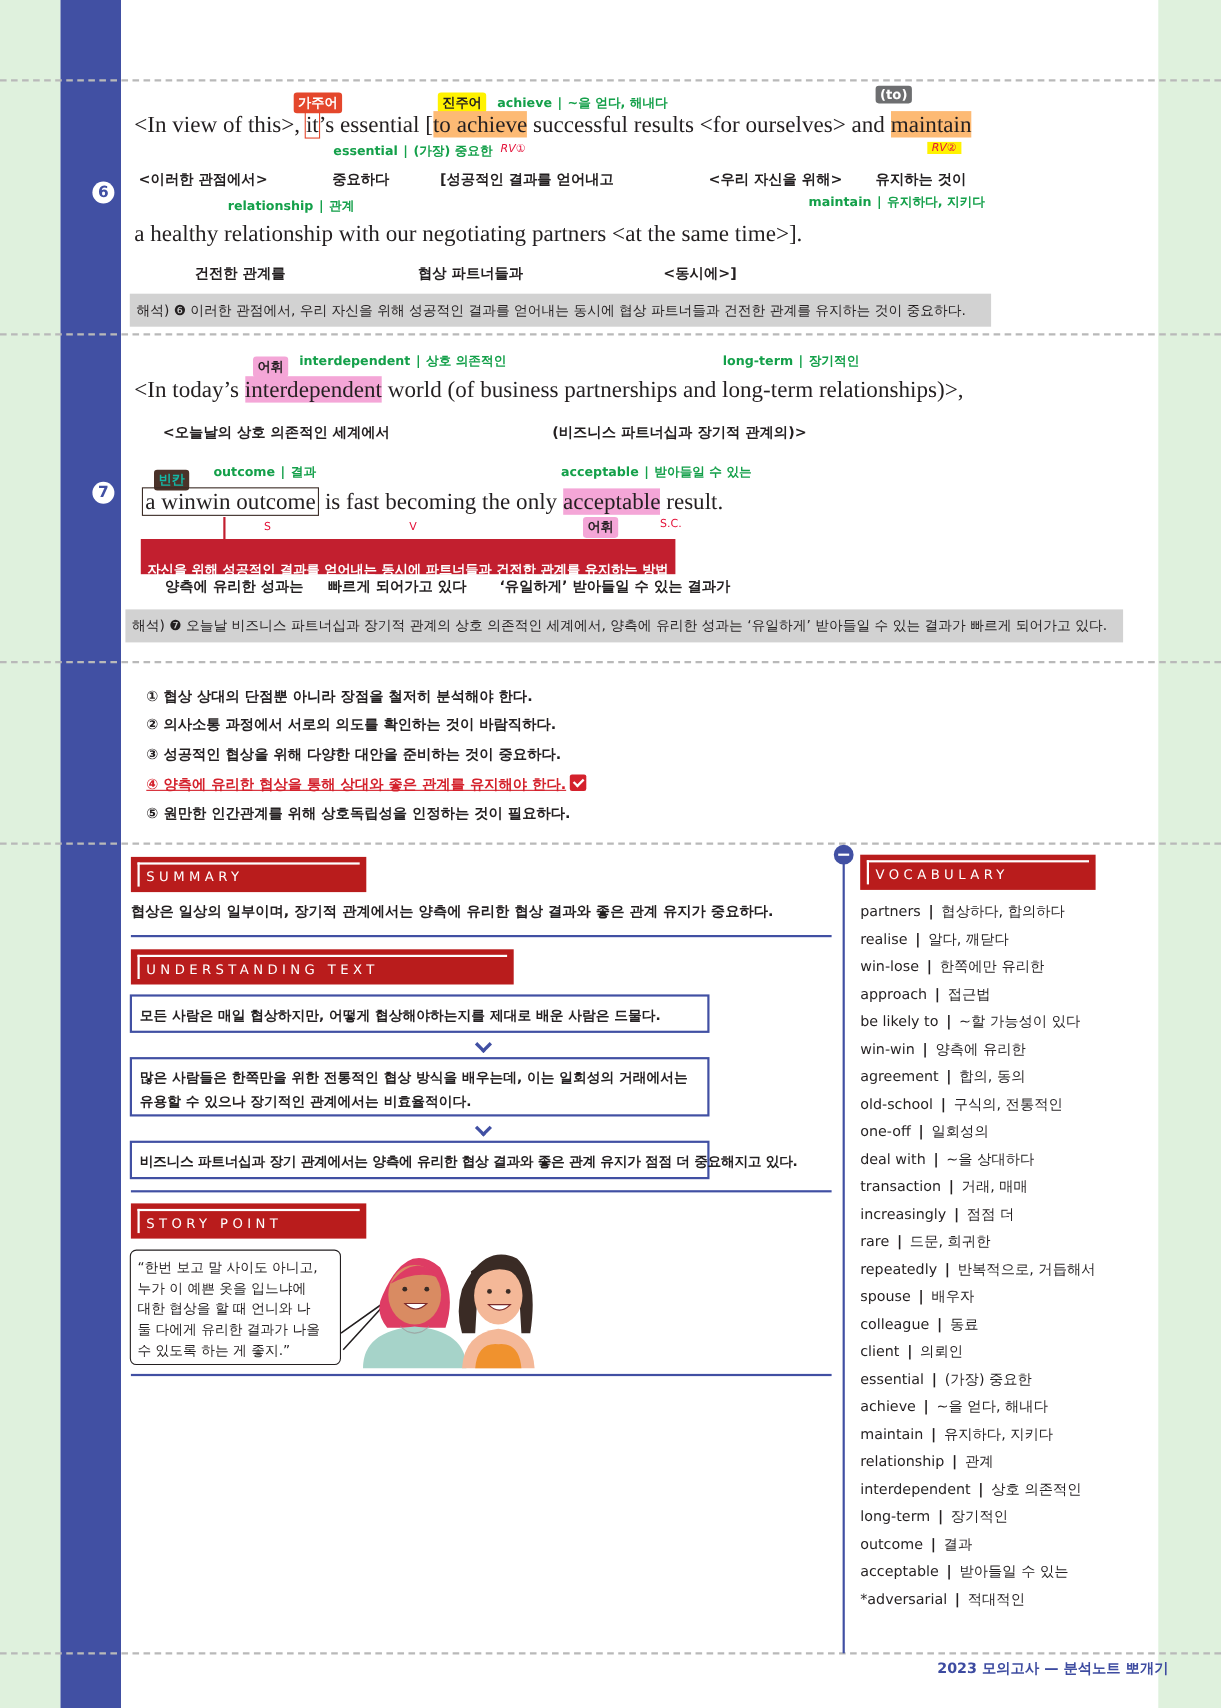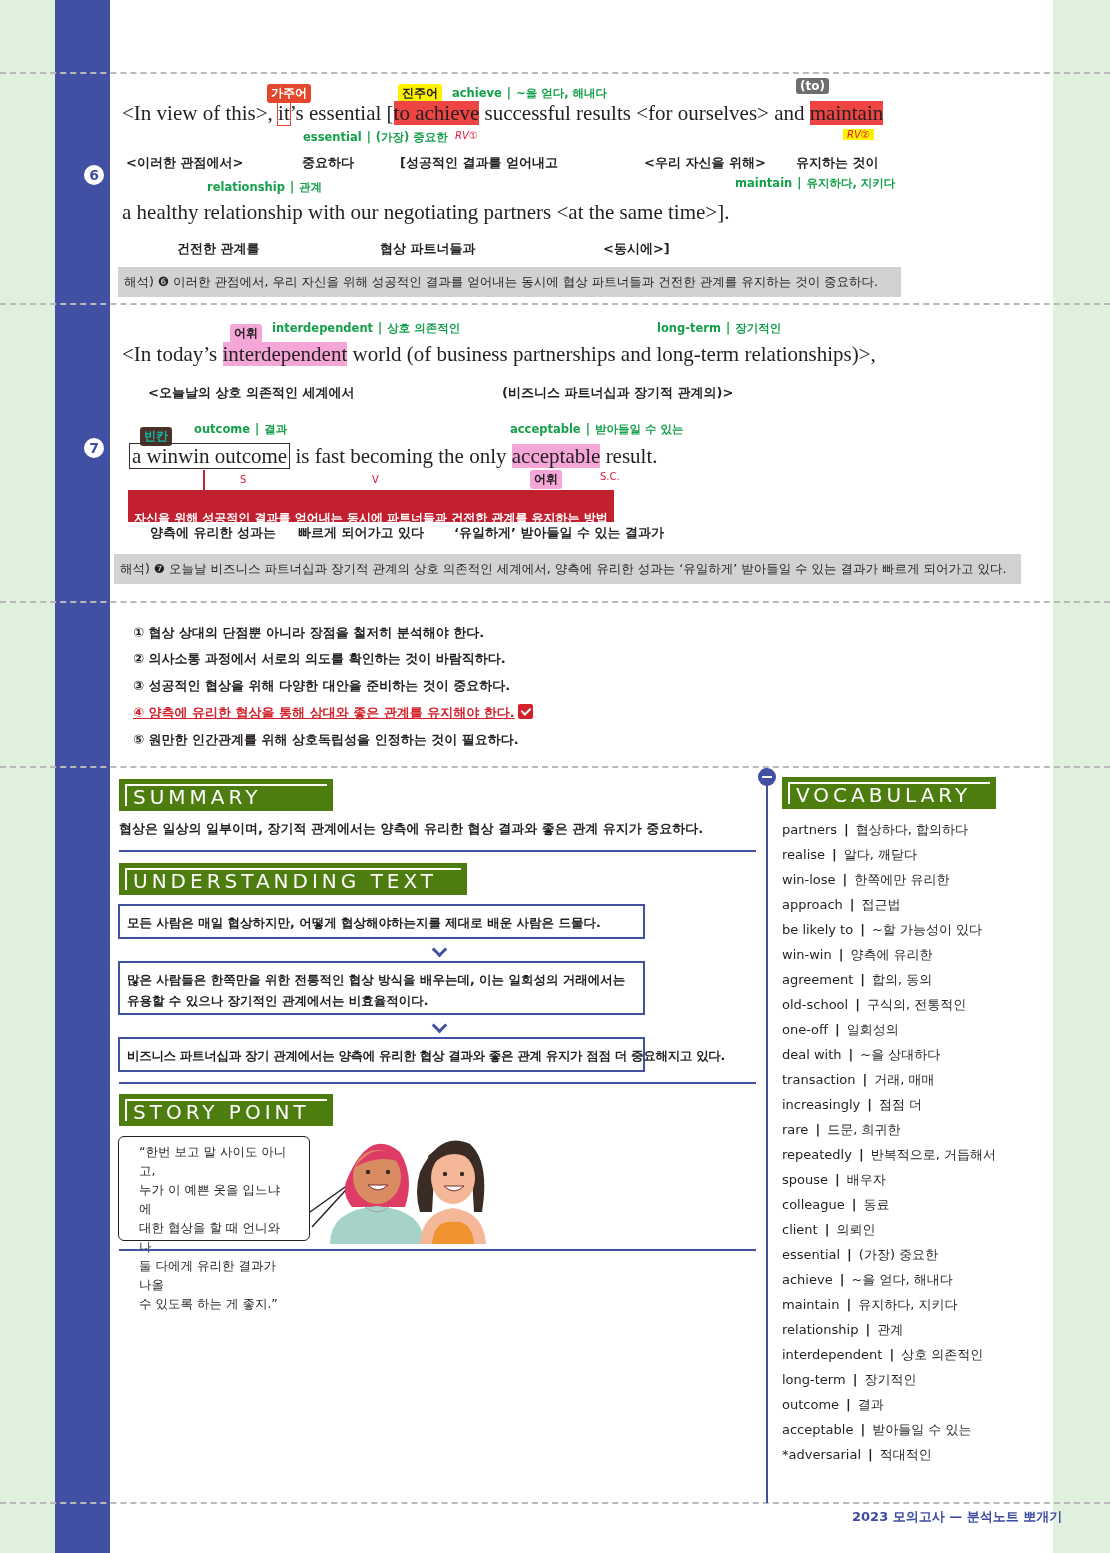--- a/index.html
+++ b/index.html
@@ -14,21 +14,21 @@
 
   .num-circle { position: absolute; left: 84px; width: 20px; height: 20px; border-radius: 50%;
     background: #fff; color: #4150a3; font-weight: bold; font-size: 14px; text-align: center; line-height: 20px; }
 
   .abs { position: absolute; white-space: nowrap; }
   .eng { font-family: "Liberation Serif", serif; font-size: 21px; color: #231f20; }
   .kor { font-size: 13px; font-weight: bold; color: #231f20; }
   .gloss { font-size: 11.5px; color: #14a04a; font-weight: bold; }
   .gloss .bar { margin: 0 5px; }
 
-  .hl-yellow { background: #ef4444; }
+  .hl-yellow { background: #fdba74; }
   .hl-pink { background: #f4a6d7; }
   .box-red { outline: 1.5px solid #e4472c; }
   .box-black { border: 1.5px solid #3a2b25; padding: 0 2px; }
 
   .tag { position: absolute; font-size: 12px; font-weight: bold; padding: 1px 4px; border-radius: 3px; white-space: nowrap; }
   .tag-red { background: #e4472c; color: #fff; }
   .tag-yellow { background: #fff200; color: #231f20; }
   .tag-gray { background: #6d6e70; color: #fff; }
   .tag-pink { background: #f4a6d7; color: #231f20; }
   .tag-brown { background: #4a3229; color: #14b8a6; }
@@ -38,31 +38,31 @@
 
   .trans-box { position: absolute; background: #d2d2d2; font-size: 12.5px; padding: 0 6px; height: 30px; line-height: 30px; white-space: nowrap; color: #231f20; }
 
   .redbar { position: absolute; background: #c21f2f; color: #fff; font-size: 12px; font-weight: bold; padding: 16px 6px; height: 24px; line-height: 24px; white-space: nowrap; }
 
   .choice { position: absolute; left: 133px; font-size: 13px; font-weight: bold; white-space: nowrap; text-align: right; }
   .choice.correct { color: #d4212c; text-decoration: underline; }
   .check-icon { display: inline-block; width: 15px; height: 15px; background: #d4212c; border-radius: 2px; vertical-align: -2px; margin-left: 3px; position: relative; }
   .check-icon::after { content: ""; position: absolute; left: 5px; top: 2px; width: 4px; height: 7px; border: solid #fff; border-width: 0 2px 2px 0; transform: rotate(45deg); }
 
-  .sec-head { position: absolute; height: 32px; background: #4d7c0f; color: #fff; font-size: 20px; letter-spacing: 4px; padding-left: 14px; line-height: 36px; }
+  .sec-head { position: absolute; height: 32px; background: #b91c1c; color: #fff; font-size: 12px; letter-spacing: 4px; padding-left: 14px; line-height: 36px; }
   .sec-head::before { content: ""; position: absolute; left: 6px; top: 5px; width: calc(100% - 12px); height: 0; border-top: 2px solid #fff; }
   .sec-head::after { content: ""; position: absolute; left: 6px; top: 5px; width: 0; height: 22px; border-left: 2px solid #fff; }
 
   .rule { position: absolute; height: 2px; background: #4150a3; }
 
   .ut-box { position: absolute; left: 118px; width: 527px; border: 2px solid #4150a3; font-size: 12.5px; font-weight: bold; padding: 6px 7px; line-height: 21px; }
   .chev { position: absolute; left: 432px; width: 14px; height: 14px; }
   .chev::before { content: ""; position: absolute; left: 2px; top: -2px; width: 8px; height: 8px; border: solid #4150a3; border-width: 0 3px 3px 0; transform: rotate(45deg); }
 
-  .bubble { position: absolute; left: 118px; top: 1136px; width: 192px; height: 105px; border: 1.5px solid #231f20; border-radius: 6px; background: #fff; font-size: 12.5px; padding: 5px 20px; line-height: 19px; white-space: pre-line; }
+  .bubble { position: absolute; left: 118px; top: 1136px; width: 192px; height: 105px; border: 1.5px solid #231f20; border-radius: 6px; background: #fff; font-size: 12.5px; padding: 5px 6px; line-height: 19px; white-space: pre-line; }
 
   .vline { position: absolute; left: 766px; top: 778px; width: 2px; height: 725px; background: #4150a3; }
   .vdot { position: absolute; left: 758px; top: 768px; width: 18px; height: 18px; border-radius: 50%; background: #4150a3; }
   .vdot::after { content: ""; position: absolute; left: 4px; top: 8px; width: 10px; height: 2px; background: #fff; }
 
   .vocab { position: absolute; left: 782px; top: 817px; }
   .vocab-item { font-size: 13px; height: 25px; line-height: 25px; white-space: nowrap; color: #231f20; }
   .vocab-item .sep { margin: 0 7px; font-weight: bold; }
 
   .footer { position: absolute; left: 852px; top: 1508px; font-size: 13px; font-weight: bold; color: #3d4ba0; white-space: nowrap; }

